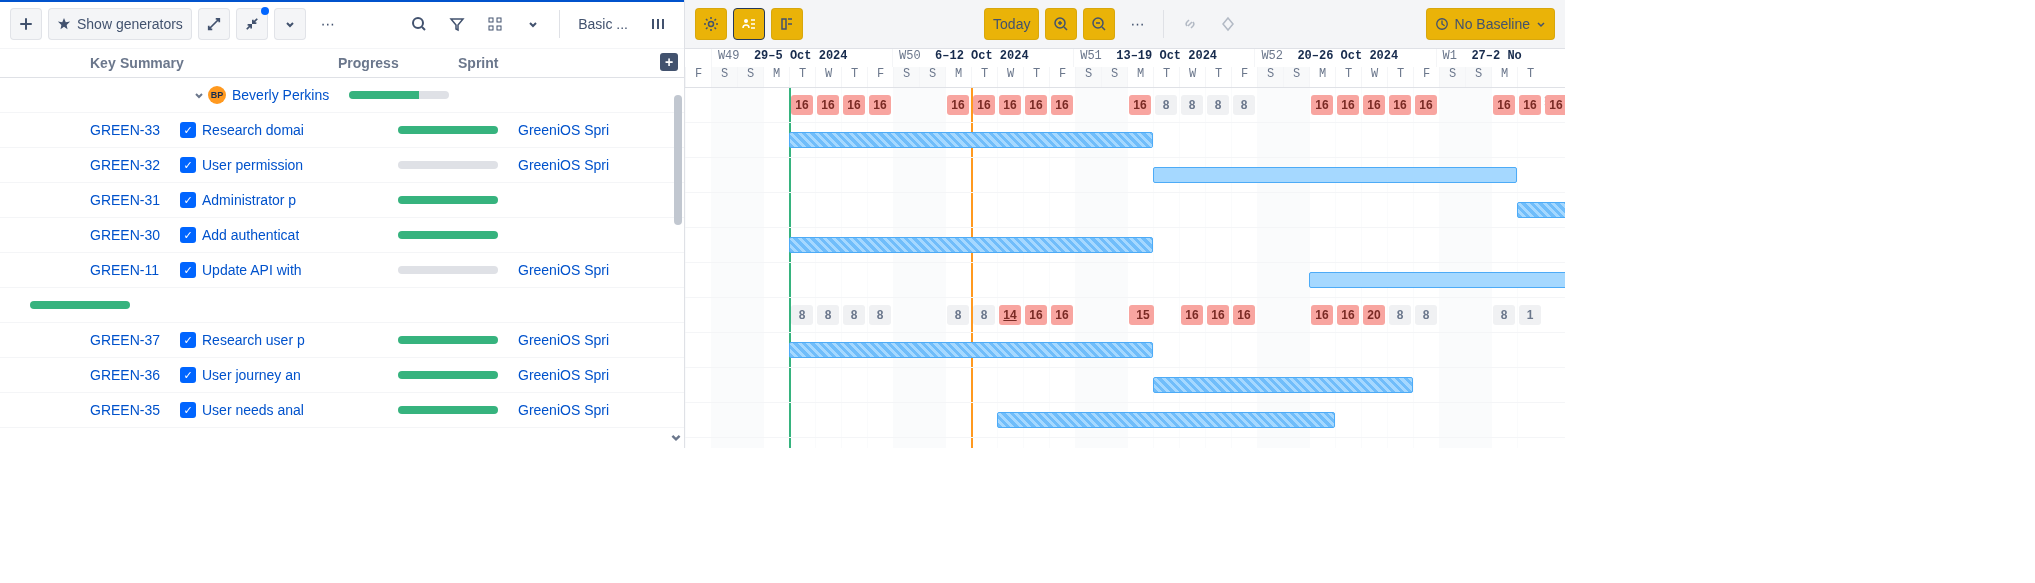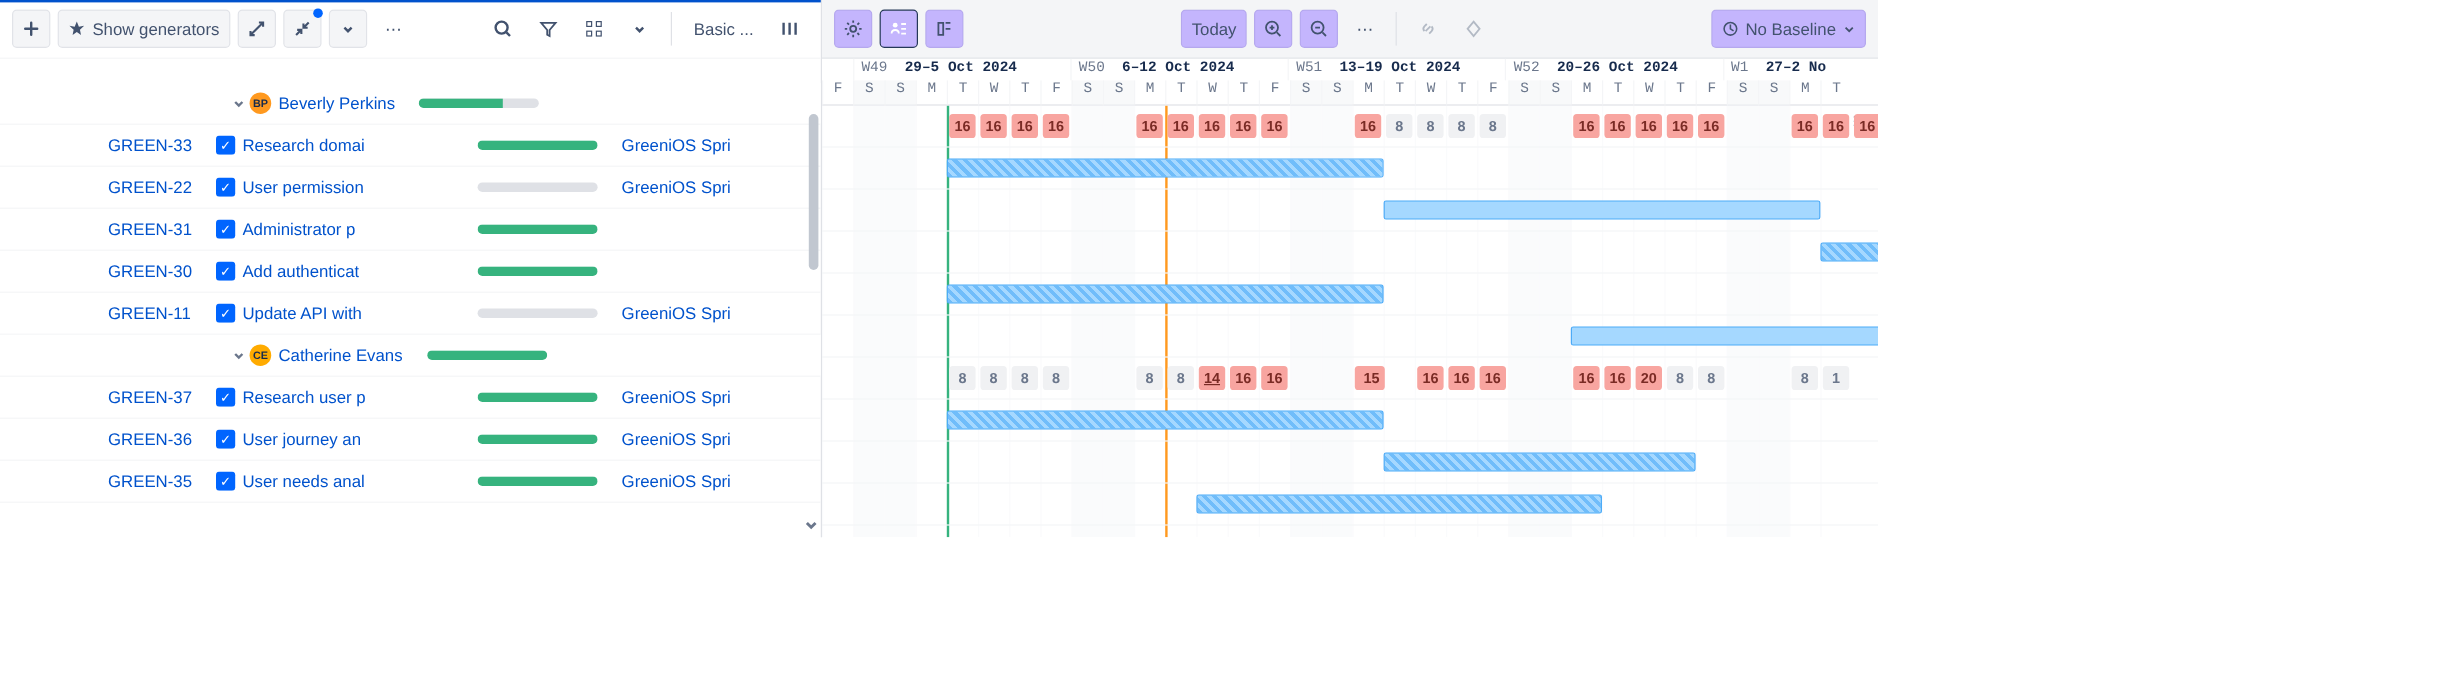--- a/index.html
+++ b/index.html
@@ -1,18 +1,18 @@
 <!DOCTYPE html>
 <html><head>
 <meta charset="utf-8">
 <style>
 * { box-sizing: border-box; margin: 0; padding: 0; }
 body { font-family: -apple-system, BlinkMacSystemFont, "Segoe UI", Arial, sans-serif; font-size: 14px; color: #172b4d; background: #fff; overflow: hidden; }
 .app { display: flex; height: 448px; width: 1565px; }
-.left { width: 685px; border-right: 1px solid #dfe1e6; display: flex; flex-direction: column; position: relative; gap: 20px; }
+.left { width: 685px; border-right: 1px solid #dfe1e6; display: flex; flex-direction: column; position: relative; }
 .left::before { content: ""; position: absolute; top: 0; left: 0; right: 0; height: 2px; background: #0052cc; }
 .right { flex: 1; display: flex; flex-direction: column; background: #fff; position: relative; overflow: hidden; }
 
 .toolbar { display: flex; align-items: center; padding: 8px 10px; border-bottom: 1px solid #f4f5f7; gap: 6px; }
 .btn { display: inline-flex; align-items: center; justify-content: center; height: 32px; min-width: 32px; padding: 0 8px; border-radius: 4px; background: #f4f5f7; border: 1px solid rgba(9,30,66,0.08); cursor: pointer; color: #42526e; gap: 6px; }
 .btn.icon-only { width: 32px; padding: 0; }
 .btn.active { background: #253858; color: #fff; border-color: #253858; }
 .blue-dot { width: 8px; height: 8px; background: #0065ff; border-radius: 50%; position: absolute; top: -2px; right: -2px; }
 .sep { width: 1px; height: 28px; background: #dfe1e6; margin: 0 4px; }
 .spacer { flex: 1; }
@@ -41,21 +41,21 @@
 .progress-bar { width: 100px; height: 8px; background: #dfe1e6; border-radius: 4px; overflow: hidden; }
 .progress-fill { height: 100%; background: #36b37e; }
 .cell-sprint { width: 100px; color: #0052cc; white-space: nowrap; overflow: hidden; text-overflow: ellipsis; cursor: pointer; }
 .row.group .cell-key { padding-left: 180px; width: auto; display:flex; align-items:center;}
 
 .scrollbar-track { position: absolute; right: 2px; top: 65px; width: 8px; height: 340px; background: transparent; }
 .scrollbar-thumb { width: 8px; height: 130px; background: #c1c7d0; border-radius: 4px; position: absolute; top: 30px; }
 .scroll-down { position: absolute; bottom: 2px; right: 2px; color: #6b778c; }
 
 .right-toolbar { display: flex; align-items: center; padding: 8px 10px; gap: 6px; background: #f4f5f7; border-bottom: 1px solid #dfe1e6; }
-.right-toolbar .btn { background: #c4b5fd; }
+.right-toolbar .btn { background: #eab308; }
 
 .timeline-header { display: flex; flex-direction: column; border-bottom: 1px solid #dfe1e6; position: relative; background:#fff;font-family:Liberation Mono, monospace;}
 .weeks-row { display: flex; height: 18px; }
 .week-cell { text-align: left; padding-left: 6px; font-size: 12px; color: #42526e; white-space: nowrap; border-left: 1px solid #f4f5f7; }
 .week-label-w { color: #6b778c; }
 .week-label-d { font-weight: 700; color: #172b4d; }
 .days-row { display: flex; height: 20px; }
 .day-cell { width: 26px; text-align: center; font-size: 12px; color: #6b778c; border-left: 1px solid #f4f5f7; flex-shrink: 0; }
 .day-cell.weekend { background: #f8f9fa; }
 .timeline-body { position: relative; flex: 1; overflow: hidden; }
@@ -138,20 +138,27 @@
       <div class="btn" style="background:transparent;border:none;">
           <span class="btn-text">Basic ...</span>
         </div>
       <div class="btn icon-only" style="background:transparent;border:none;">
           <svg width="16" height="16" viewBox="0 0 16 16">
             <path d="M3 3v10M8 3v10M13 3v10" stroke="currentColor" stroke-width="2"></path>
           </svg>
         </div>
     </div>
 
+    <div class="columns">
+      <div class="col-key">Key</div>
+      <div class="col-summary">Summary</div>
+      <div class="col-progress">Progress</div>
+      <div class="col-sprint">Sprint</div>
+      <div class="add-col">+</div>
+    </div>
 
     <div class="rows" id="rows-container">
         <div class="row group">
           <div class="cell-key">
     <span class="expander">
               <svg width="10" height="10" viewBox="0 0 10 10">
                 <path d="M2 4l3 3 3-3" stroke="currentColor" stroke-width="2" fill="none"></path>
               </svg>
             </span>
     <span class="avatar ">BP</span>
@@ -170,21 +177,21 @@
         <span class="summary-text">Research domai</span>
       </div>
       <div class="cell-progress">
             <div class="progress-bar">
               <div class="progress-fill" style="width:100%"></div>
             </div>
           </div>
       <div class="cell-sprint">GreeniOS Spri</div>
         </div>
         <div class="row">
-      <div class="cell-key"><span class="key-link">GREEN-22</span></div>
+      <div class="cell-key"><span class="key-link">GREEN-32</span></div>
       <div class="cell-summary">
         <span class="story-icon">✓</span>
         <span class="summary-text">User permission</span>
       </div>
       <div class="cell-progress">
             <div class="progress-bar">
               <div class="progress-fill" style="width:0%"></div>
             </div>
           </div>
       <div class="cell-sprint">GreeniOS Spri</div>
@@ -222,29 +229,20 @@
         <span class="summary-text">Update API with</span>
       </div>
       <div class="cell-progress">
             <div class="progress-bar">
               <div class="progress-fill" style="width:0%"></div>
             </div>
           </div>
       <div class="cell-sprint">GreeniOS Spri</div>
         </div>
         <div class="row group">
-          <div class="cell-key">
-    <span class="expander">
-              <svg width="10" height="10" viewBox="0 0 10 10">
-                <path d="M2 4l3 3 3-3" stroke="currentColor" stroke-width="2" fill="none"></path>
-              </svg>
-            </span>
-    <span class="avatar ce">CE</span>
-    <span class="group-name">Catherine Evans</span>
-    </div>
     <div class="cell-progress" style="margin-left:20px;">
             <div class="progress-bar">
               <div class="progress-fill" style="width:100%"></div>
             </div>
           </div>
         </div>
         <div class="row">
       <div class="cell-key"><span class="key-link">GREEN-37</span></div>
       <div class="cell-summary">
         <span class="story-icon">✓</span>

